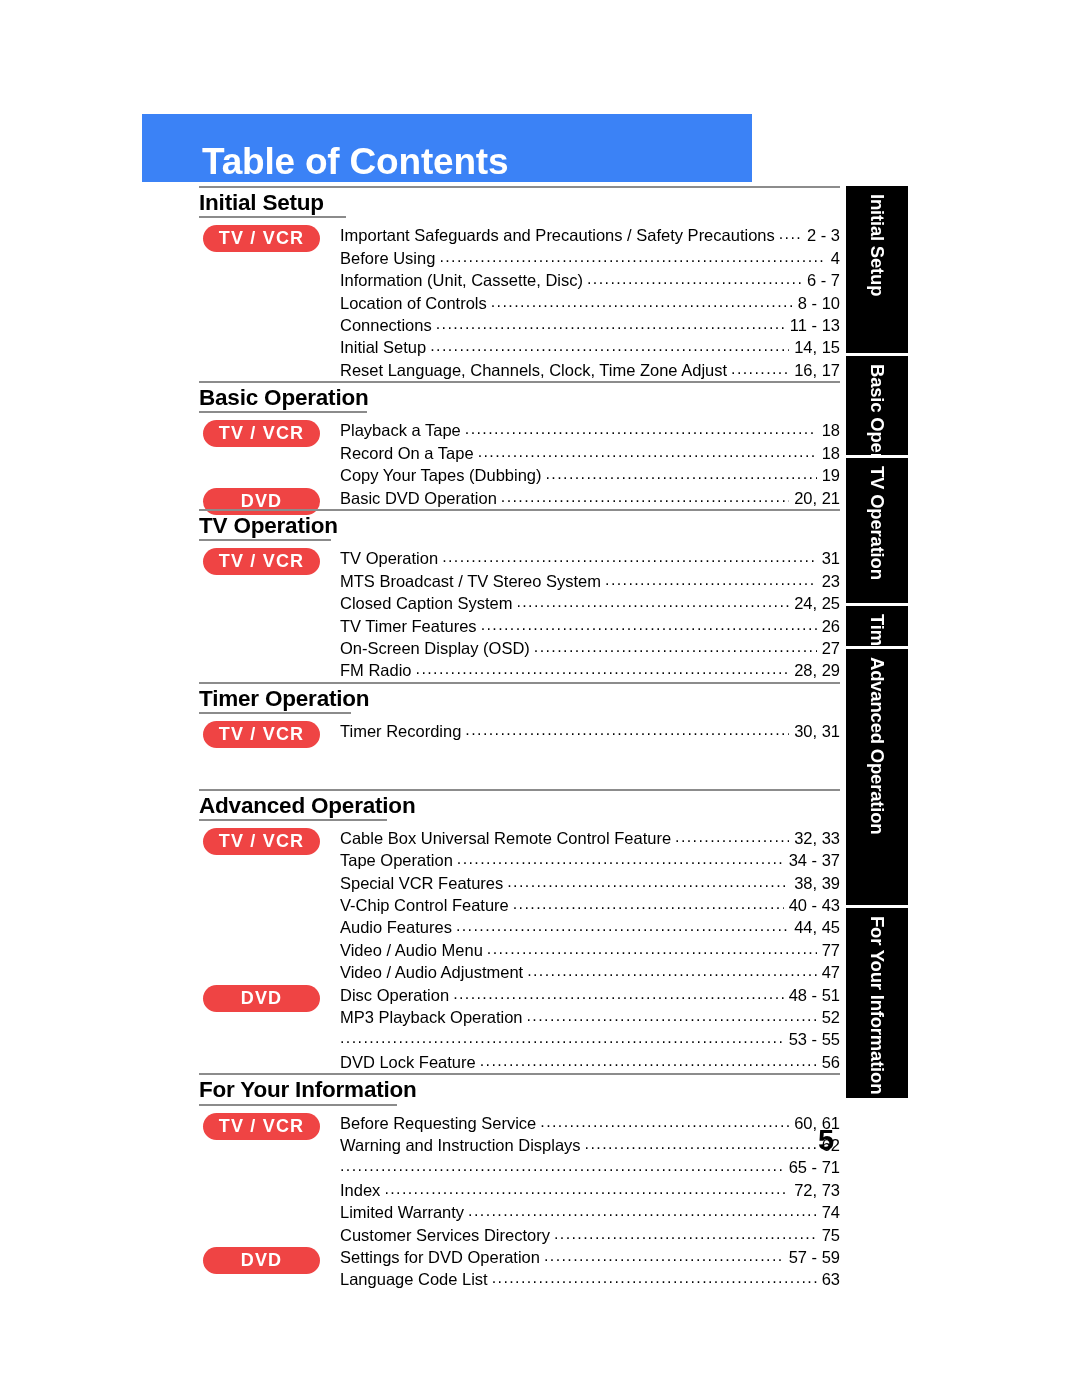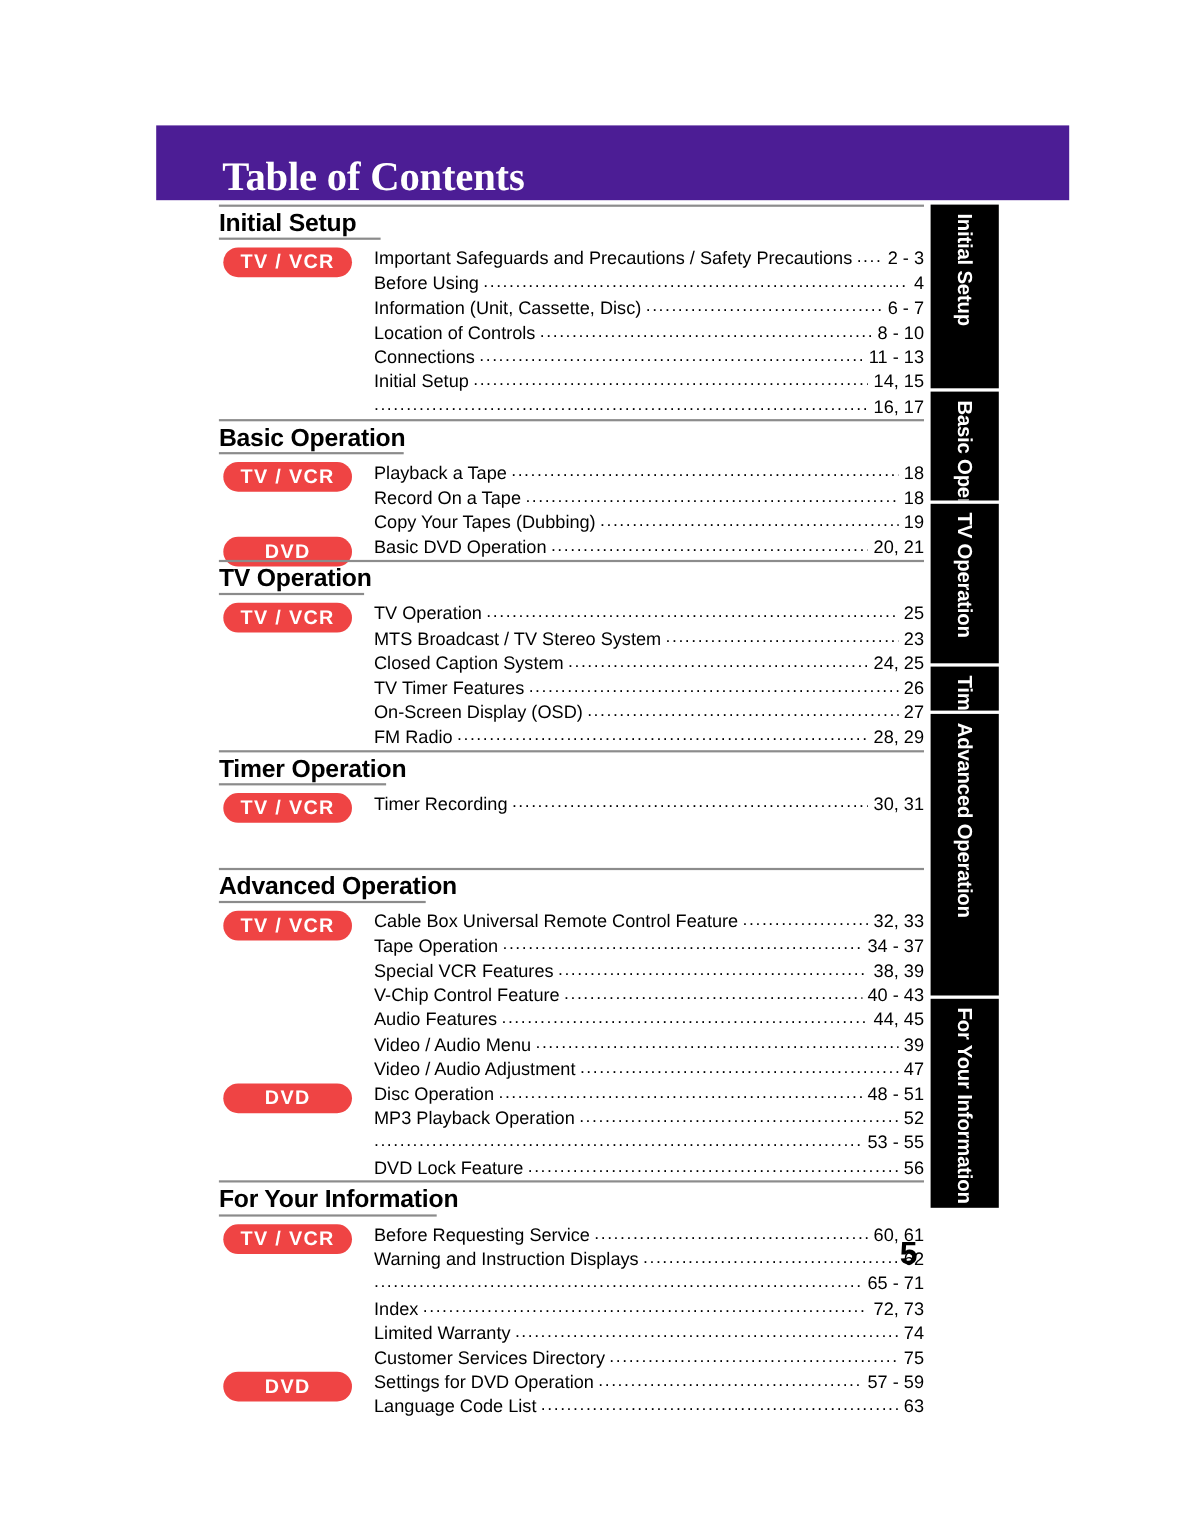--- a/index.html
+++ b/index.html
@@ -22,24 +22,23 @@
     left: 0; top: 0;
     width: 1080px;
     height: 1397px;
   }
 
   
   #title-bar {
     position: absolute;
     left: 142px;
     top: 114px;
-    width: 830px;
+    width: 610px;
     height: 68px;
-    background: #4c1d95;
-    font-family: Liberation Serif, serif;
+    background: #3b82f6;
   }
   #title-bar .title-text {
     position: absolute;
     left: 60px;
     bottom: 2px;
     color: #ffffff;
     font-size: 37px;
     font-weight: bold;
     letter-spacing: -0.2px;
     line-height: 1;
@@ -220,20 +219,21 @@
               <span class="etitle">Connections</span>
               <span class="leader">...............................................................................................................................................................</span>
               <span class="epage">11 - 13</span>
             </div>
             <div class="entry">
               <span class="etitle">Initial Setup</span>
               <span class="leader">...............................................................................................................................................................</span>
               <span class="epage">14, 15</span>
             </div>
             <div class="entry">
+              <span class="etitle">Reset Language, Channels, Clock, Time Zone Adjust</span>
               <span class="leader">...............................................................................................................................................................</span>
               <span class="epage">16, 17</span>
             </div>
           </div>
         </div>
       </div>
       <div class="section">
         <div class="sec-rule"></div>
         <div class="sec-head">Basic Operation</div>
         <div class="head-underline ul-w2"></div>
@@ -271,21 +271,21 @@
       <div class="section">
         <div class="sec-rule"></div>
         <div class="sec-head">TV Operation</div>
         <div class="head-underline ul-w3"></div>
         <div class="group">
           <div class="badge" style="top: 1px;">TV / VCR</div>
           <div class="entries">
             <div class="entry">
               <span class="etitle">TV Operation</span>
               <span class="leader">...............................................................................................................................................................</span>
-              <span class="epage">25</span>
+              <span class="epage">31</span>
             </div>
             <div class="entry">
               <span class="etitle">MTS Broadcast / TV Stereo System</span>
               <span class="leader">...............................................................................................................................................................</span>
               <span class="epage">23</span>
             </div>
             <div class="entry">
               <span class="etitle">Closed Caption System</span>
               <span class="leader">...............................................................................................................................................................</span>
               <span class="epage">24, 25</span>
@@ -352,21 +352,21 @@
               <span class="epage">40 - 43</span>
             </div>
             <div class="entry">
               <span class="etitle">Audio Features</span>
               <span class="leader">...............................................................................................................................................................</span>
               <span class="epage">44, 45</span>
             </div>
             <div class="entry">
               <span class="etitle">Video / Audio Menu</span>
               <span class="leader">...............................................................................................................................................................</span>
-              <span class="epage">39</span>
+              <span class="epage">77</span>
             </div>
             <div class="entry">
               <span class="etitle">Video / Audio Adjustment</span>
               <span class="leader">...............................................................................................................................................................</span>
               <span class="epage">47</span>
             </div>
           </div>
         </div>
         <div class="group">
           <div class="badge" style="top: 1px;">DVD</div>

